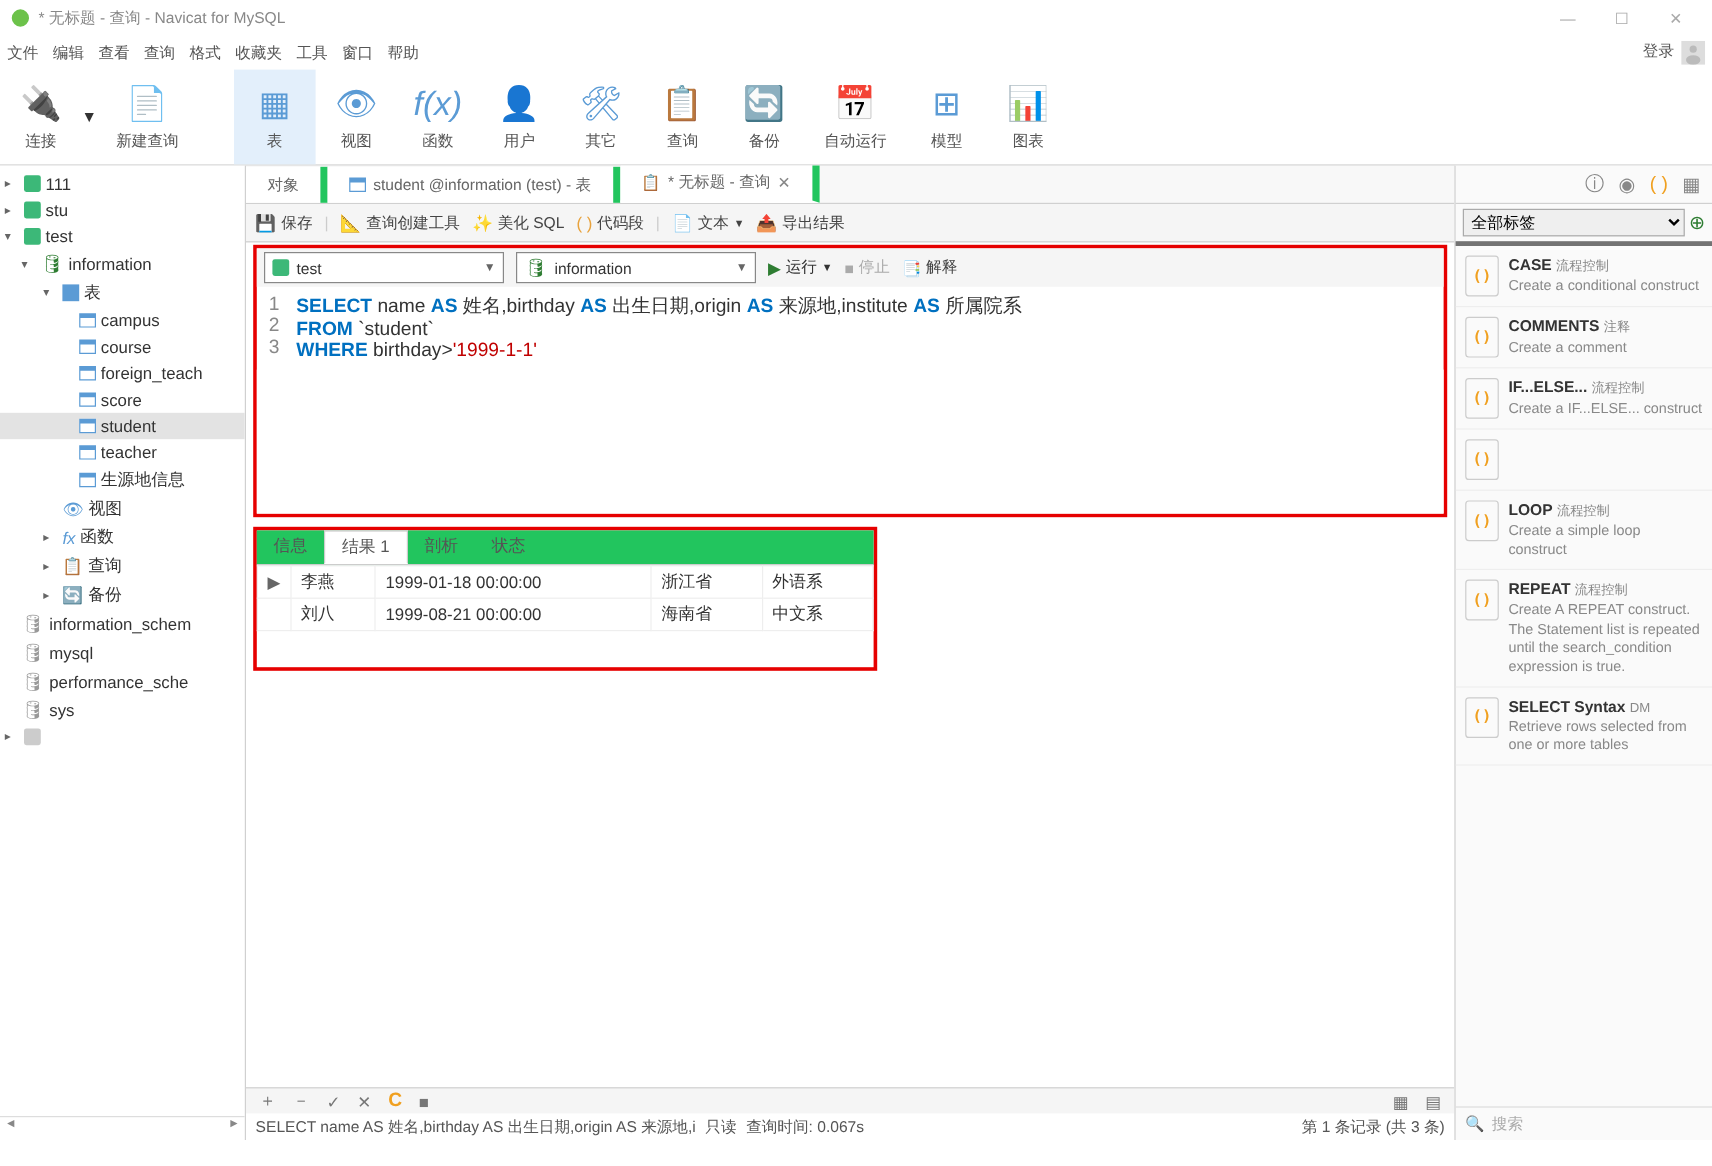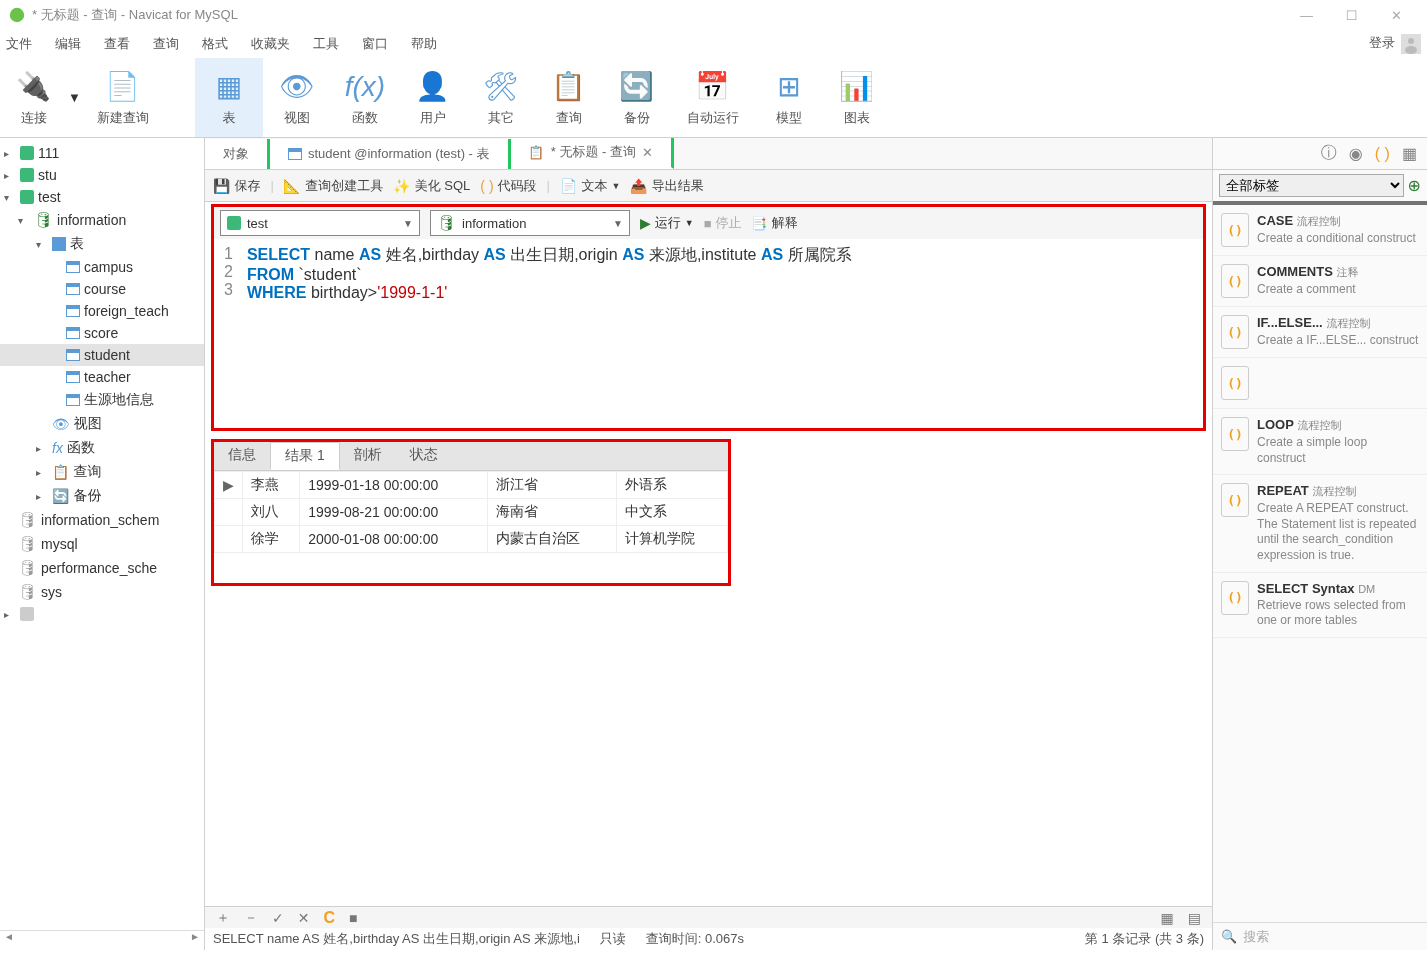--- a/index.html
+++ b/index.html
@@ -3,21 +3,21 @@
 <meta charset="utf-8">
 <style>
 * { margin: 0; padding: 0; box-sizing: border-box; font-family: "Microsoft YaHei", Arial, sans-serif; }
 body { background: #fff; font-size: 13px; color: #333; overflow: hidden; width: 1427px; height: 972px; }
 
 .titlebar { height: 30px; display: flex; align-items: center; padding: 0 8px; background: #fff; }
 .titlebar .logo { width: 18px; height: 18px; margin-right: 6px; }
 .titlebar .title { color: #888; flex: 1; }
 .titlebar .winbtn { width: 45px; height: 30px; display: flex; align-items: center; justify-content: center; color: #aaa; }
 
-.menubar { height: 28px; display: flex; align-items: center; padding: 0 6px; gap: 23px; color: #555; }
+.menubar { height: 28px; display: flex; align-items: center; padding: 0 6px; gap: 12px; color: #555; }
 .menubar .mitem { cursor: pointer; }
 .menubar .login { margin-left: auto; display: flex; gap: 6px; }
 
 .toolbar { height: 80px; display: flex; border-bottom: 1px solid #d0d0d0; background: #fff; }
 .tool { display: flex; flex-direction: column; align-items: center; justify-content: center; padding: 6px 16px; gap: 4px; cursor: pointer; }
 .tool.active { background: #e3effb; }
 .tool .ticon { width: 36px; height: 36px; display: flex; align-items: center; justify-content: center; font-size: 28px; }
 .tool .tlabel { font-size: 13px; color: #555; }
 .tool-with-arrow { display:flex; align-items:center; }
 
@@ -33,21 +33,21 @@
 .tree-arrow { width: 12px; font-size: 10px; color: #666; }
 .conn-icon { background:#3cb878; width:14px; height:14px; border-radius:2px; }
 .db-icon { color:#2e7d32; font-size:15px; }
 .db-grey-icon { color:#999; font-size:15px; }
 .folder-icon { width:14px; height:14px; background:#5b9bd5; display:inline-block; }
 .table-icon { width:14px; height:12px; background:#fff; border:1px solid #5b9bd5; border-top:4px solid #5b9bd5; }
 .sidebar-bottom { height:20px; border-top:1px solid #ddd; display:flex; justify-content:space-between; padding:0 4px; font-size:10px; color:#888; }
 
 .content { flex: 1; display: flex; flex-direction: column; overflow: hidden; }
 .tabs { height: 32px; display: flex; border-bottom: 1px solid #d0d0d0; background: #f8f8f8; align-items:flex-end; }
-.tab { padding: 6px 18px; display:flex; align-items:center; gap:6px; color:#666; border-right:3px solid #22c55e; background:#fff; }
+.tab { padding: 6px 18px; display:flex; align-items:center; gap:6px; color:#666; border-right:6px solid #22c55e; background:#fff; }
 .tab.active { background:#fff; border-bottom:2px solid #fff; }
 .tab .close-x { color:#888; font-size:13px; }
 
 .query-toolbar { height: 32px; display: flex; align-items: center; gap: 10px; padding: 0 8px; border-bottom: 1px solid #d0d0d0; background: #f5f5f5; }
 .qtb-item { display:flex; align-items:center; gap:4px; color:#444; cursor:pointer; }
 .qtb-item.disabled { color:#aaa; }
 .qtb-icon { font-size:14px; }
 
 .redbox1 { border: 3px solid #e60000; margin:2px 6px; }
 .conn-bar { height: 32px; display: flex; align-items: center; gap: 10px; padding: 0 6px; background: #f5f5f5; }
@@ -56,21 +56,21 @@
 .run-btn { display:flex; align-items:center; gap:4px; cursor:pointer; }
 .play-icon { color:#2e7d32; font-size:14px; }
 
 .editor { font-family: Consolas, monospace; font-size: 16px; padding: 6px 10px; display:flex; }
 .gutter { color:#888; text-align:right; padding-right:14px; user-select:none; }
 .code-lines { white-space: pre; }
 .kw { color: #0070c0; font-weight:bold; }
 .str { color: #c00000; }
 
 .redbox2 { border:3px solid #e60000; margin:6px 6px; width:520px; }
-.result-tabs { display:flex; background:#e5e5e5; border-bottom:1px solid #ccc; }
+.result-tabs { display:flex; background:#22c55e; border-bottom:1px solid #ccc; }
 .result-tab { padding:4px 14px; color:#555; cursor:pointer; font-size:14px; }
 .result-tab.active { background:#fff; border:1px solid #ccc; border-bottom:1px solid #fff; }
 .result-table { width:100%; border-collapse:collapse; font-size:14px; }
 .result-table th { text-align:left; padding:4px 8px; background:#f3f3f3; border:1px solid #ddd; font-weight:normal; color:#444; }
 .result-table td { padding:4px 8px; border:1px solid #eee; color:#333; }
 .result-table td.row-ptr { width:12px; text-align:center; color:#666; }
 
 .rightpanel { width: 215px; border-left:1px solid #d0d0d0; display:flex; flex-direction:column; background:#fafafa; }
 .rp-header { height:32px; display:flex; align-items:center; justify-content:flex-end; gap:12px; padding:0 10px; border-bottom:1px solid #d0d0d0; }
 .rp-header span { font-size:16px; color:#888; cursor:pointer; }
@@ -82,21 +82,21 @@
 .snippet-body { flex:1; }
 .snippet-title { font-weight:bold; color:#333; }
 .snippet-cat { color:#888; font-size:11px; }
 .snippet-desc { color:#888; font-size:12px; line-height:1.3; margin-top:2px; }
 .rp-search { height:28px; display:flex; align-items:center; padding:0 8px; gap:6px; border-top:1px solid #ddd; color:#aaa; }
 
 .footer { height:22px; display:flex; align-items:center; padding:0 8px; gap:8px; border-top:1px solid #d0d0d0; background:#f5f5f5; color:#555; font-size:13px; }
 .footer-btn { color:#777; font-size:14px; cursor:pointer; padding:0 3px; }
 .footer .spacer { flex:1; }
 
-.statusbar { height:22px; display:flex; align-items:center; padding:0 8px; font-size:13px; color:#555; background:#fff; gap:20px; }
+.statusbar { height:22px; display:flex; align-items:center; padding:0 8px; font-size:13px; color:#555; background:#fff; gap:8px; }
 .statusbar .sb-item { white-space: nowrap; }
 
 .reload-icon { color:#f0a020; font-size:16px; font-weight:bold; }
 </style>
 </head>
 <body>
 
 <div class="titlebar">
   <svg class="logo" viewBox="0 0 20 20">
       <circle cx="10" cy="10" r="8" fill="#6cc24a"></circle>
@@ -383,27 +383,20 @@
               <td>浙江省</td>
               <td>外语系</td>
             </tr>
         <tr>
               <td class="row-ptr"></td>
               <td>刘八</td>
               <td>1999-08-21 00:00:00</td>
               <td>海南省</td>
               <td>中文系</td>
             </tr>
-        <tr>
-              <td class="row-ptr"></td>
-              <td>徐学</td>
-              <td>2000-01-08 00:00:00</td>
-              <td>内蒙古自治区</td>
-              <td>计算机学院</td>
-            </tr>
       </tbody>
         </table>
       <div style="height:30px;"></div>
     </div>
 
     <div style="flex:1;"></div>
 
     <div class="footer">
       <span class="footer-btn">＋</span>
       <span class="footer-btn">－</span>

